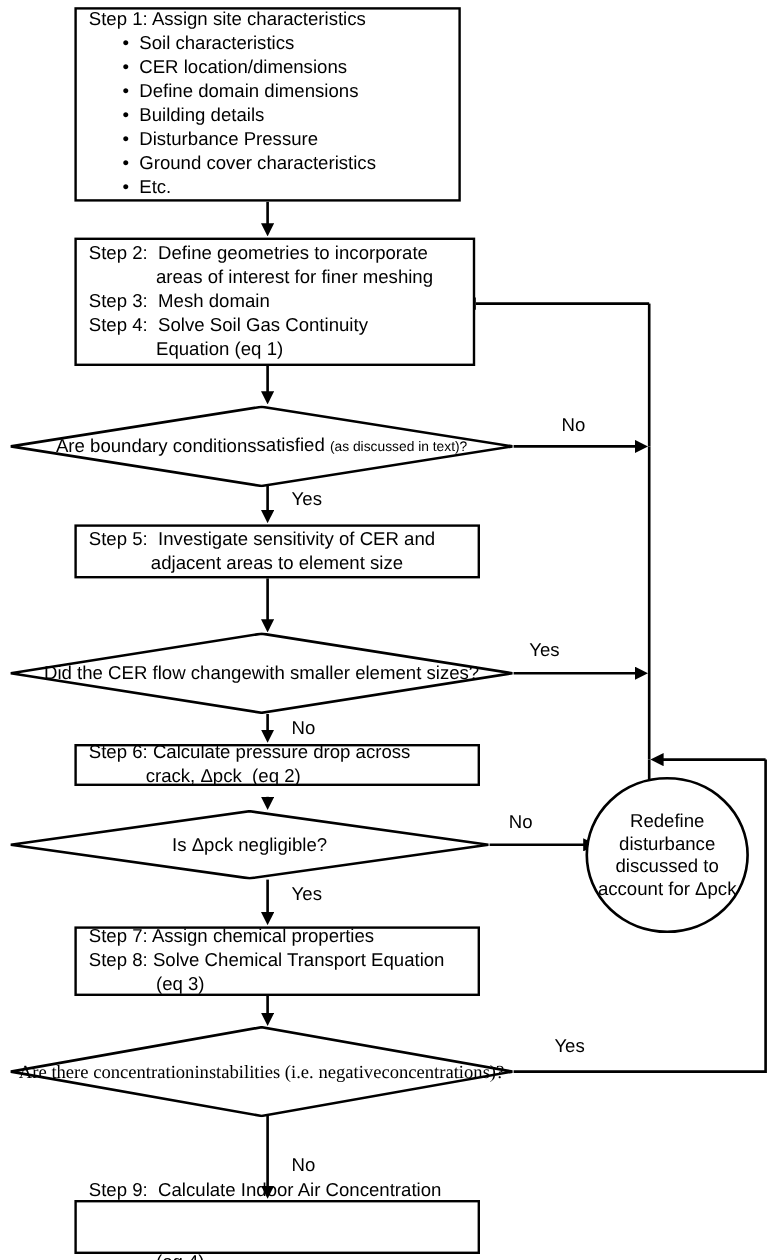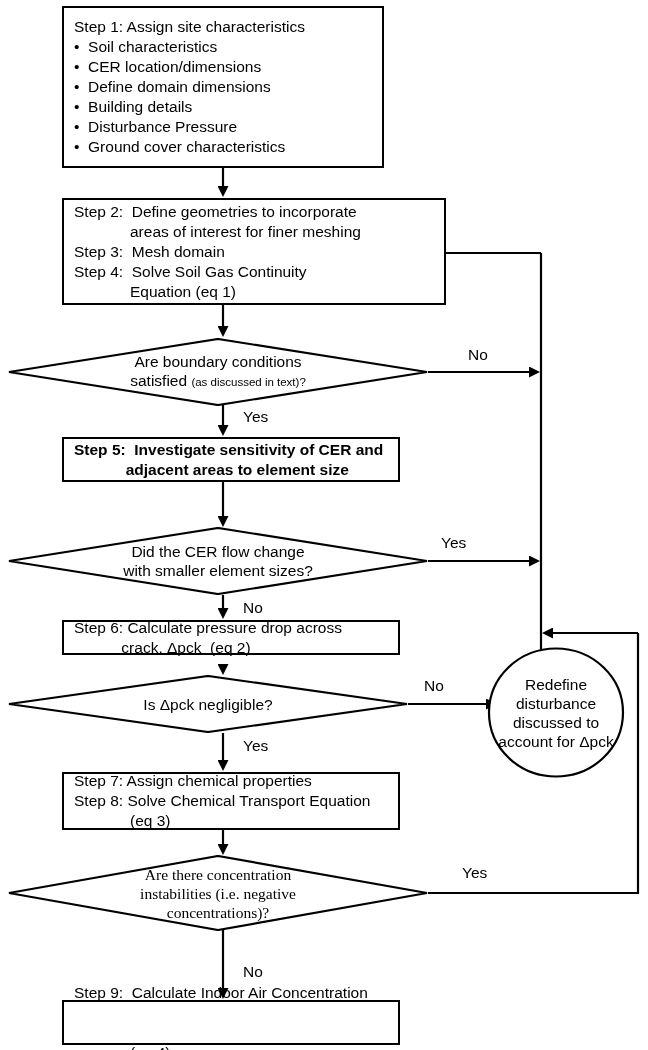--- a/index.html
+++ b/index.html
@@ -26,38 +26,38 @@
     line-height:20px;
     white-space:pre;
     color:#000;
   }
   .box.pad{padding:5px 0 5px 10px;}
 
   .diamond-wrap{position:absolute;}
   .diamond-svg{position:absolute;left:0;top:0;}
   .diamond-text{
     position:absolute;left:0;top:0;width:100%;height:100%;
-    display:flex;flex-direction:column;align-items:center;justify-content:center;
+    display:flex;flex-direction:row;align-items:center;justify-content:center;
     text-align:center;font-size:15.5px;line-height:19px;
   }
   .small{font-size:11.5px;}
 
   .ellipse-wrap{position:absolute;}
   .ellipse-text{
     position:absolute;left:0;top:0;width:100%;height:100%;
     display:flex;flex-direction:column;align-items:center;justify-content:center;
     text-align:center;font-size:15.5px;line-height:19px;
   }
 
   .edge-label{
     position:absolute;font-size:15.5px;line-height:17px;
     color:#000;white-space:pre;
   }
   .bullets{display:flex;flex-direction:column;}
-  .bullet{font-size:15.5px;line-height:20px;white-space:pre;}
+  .bullet{font-size:15.5px;line-height:20px;white-space:pre;margin-left:28px;}
 </style>
 </head>
 <body>
 
 <div id="stage">
 
   <svg id="edges" viewBox="0 0 648 1050" width="648" height="1050">
     <defs>
       <marker id="arrowD" markerWidth="11" markerHeight="11" refX="1" refY="5.5" orient="auto" markerUnits="userSpaceOnUse">
         <path d="M0,0 L11,5.5 L0,11 Z" fill="#000"></path>
@@ -104,42 +104,43 @@
 
   <div class="node box pad" style="left:62px;top:6px;width:322px;height:162px;">
     <div class="line">Step 1: Assign site characteristics</div>
     <div class="bullets">
       <div class="bullet">•  Soil characteristics</div>
       <div class="bullet">•  CER location/dimensions</div>
       <div class="bullet">•  Define domain dimensions</div>
       <div class="bullet">•  Building details</div>
       <div class="bullet">•  Disturbance Pressure</div>
       <div class="bullet">•  Ground cover characteristics</div>
-    </div>
-  </div>
-
-  <div class="node box pad" style="left:62px;top:198px;width:384px;height:107px;">
+      <div class="bullet">•  Etc.</div>
+    </div>
+  </div>
+
+  <div class="node box pad" style="left:62px;top:198px;width:334px;height:107px;">
     <div class="line">Step 2:  Define geometries to incorporate</div>
     <div class="line">             areas of interest for finer meshing</div>
     <div class="line">Step 3:  Mesh domain</div>
     <div class="line">Step 4:  Solve Soil Gas Continuity</div>
     <div class="line">             Equation (eq 1)</div>
   </div>
 
   <div class="diamond-wrap" style="left:8px;top:338px;width:420px;height:68px;">
     <svg class="diamond-svg" width="420" height="68" viewBox="0 0 420 68">
       <polygon points="210,1 419,34 210,67 1,34" fill="#fff" stroke="#000" stroke-width="2.2"></polygon>
     </svg>
     <div class="diamond-text">
       <div>Are boundary conditions</div>
       <div><span>satisfied </span><span class="small">(as discussed in text)?</span></div>
     </div>
   </div>
 
-  <div class="node box pad" style="left:62px;top:437px;width:338px;height:45px;font-weight:bold;">
+  <div class="node box pad" style="left:62px;top:437px;width:338px;height:45px;">
     <div class="line">Step 5:  Investigate sensitivity of CER and</div>
     <div class="line">            adjacent areas to element size</div>
   </div>
 
   <div class="diamond-wrap" style="left:8px;top:527px;width:420px;height:68px;">
     <svg class="diamond-svg" width="420" height="68" viewBox="0 0 420 68">
       <polygon points="210,1 419,34 210,67 1,34" fill="#fff" stroke="#000" stroke-width="2.2"></polygon>
     </svg>
     <div class="diamond-text">
       <div>Did the CER flow change</div>

